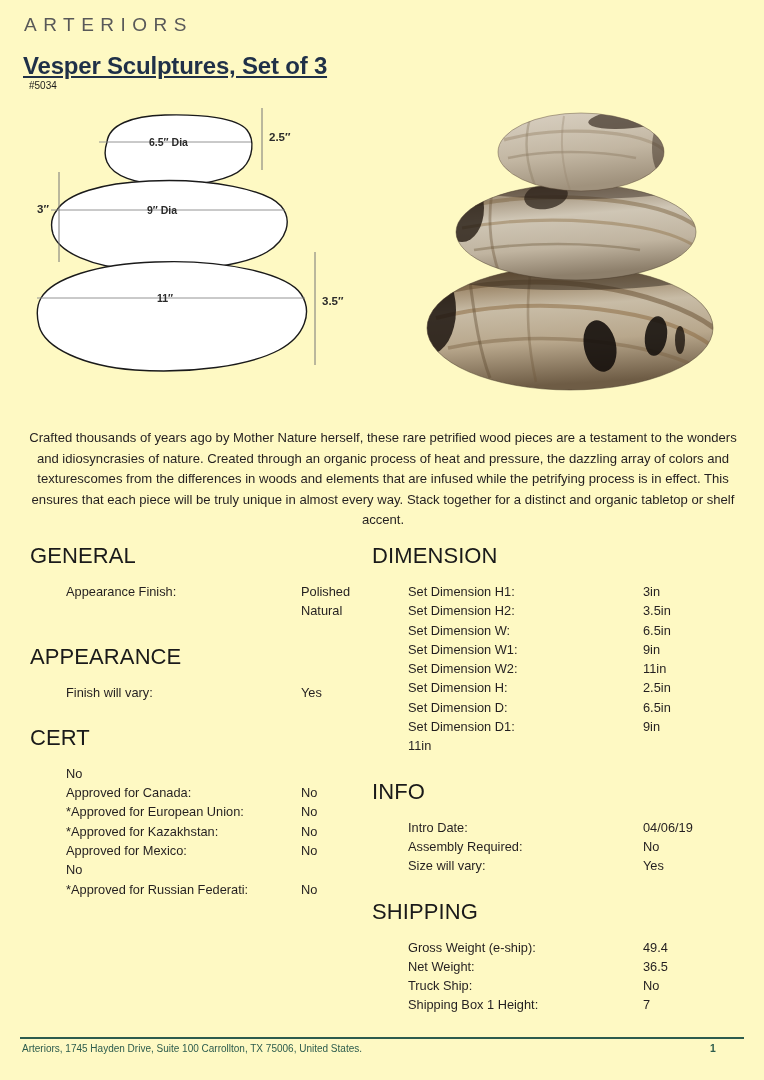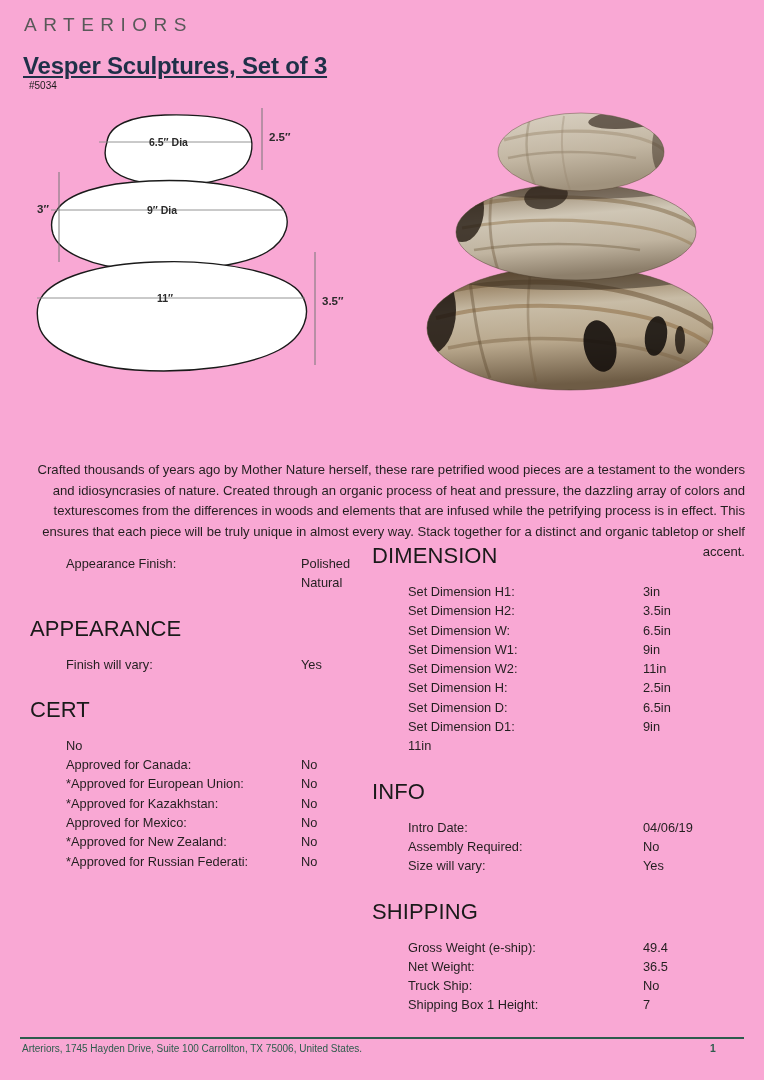--- a/index.html
+++ b/index.html
@@ -10,21 +10,21 @@
     background: #ffffff;
     font-family: "Liberation Sans", sans-serif;
     color: #231f20;
     overflow: hidden;
   }
 
   .page {
     position: relative;
     width: 764px;
     height: 1080px;
-    background: #f9a8d4;
+    background: #fef9c3;
   }
 
   
   .brand {
     position: absolute;
     left: 24px;
     top: 14px;
     font-size: 19px;
     letter-spacing: 6.5px;
     color: #595959;
@@ -85,22 +85,21 @@
 
   
   .description {
     position: absolute;
     left: 21px;
     top: 428px;
     width: 724px;
     font-size: 13.1px;
     line-height: 20.5px;
     color: #231f20;
-    text-align: right;
-    margin-top: 32px;
+    text-align: center;
   }
 
   
   .col-left {
     position: absolute;
     left: 30px;
     top: 542px;
     width: 350px;
   }
   .col-right {
@@ -268,20 +267,21 @@
         <ellipse cx="163" cy="56" rx="83" ry="39" fill="none" stroke="#5a4a38" stroke-width="1" opacity="0.45"></ellipse>
       </g>
     </svg>
   </div>
 
   <div class="description">Crafted thousands of years ago by Mother Nature herself, these rare petrified wood pieces are a testament to the wonders and idiosyncrasies of nature. Created through an organic process of heat and pressure, the dazzling array of colors and texturescomes from the differences in woods and elements that are infused while the petrifying process is in effect. This ensures that each piece will be truly unique in almost every way. Stack together for a distinct and organic tabletop or shelf accent.</div>
 
   <div class="col-left">
 
     <div class="section">
+      <div class="section-title">GENERAL</div>
       <div class="rows">
         <div class="row">
           <span class="k">Appearance Finish:</span>
           <span class="v">Polished Natural</span>
         </div>
       </div>
     </div>
 
     <div class="gap-md"></div>
 
@@ -313,21 +313,20 @@
         </div>
         <div class="row">
           <span class="k">*Approved for Kazakhstan:</span>
           <span class="v">No</span>
         </div>
         <div class="row">
           <span class="k">Approved for Mexico:</span>
           <span class="v">No</span>
         </div>
         <div class="row">
-          <span class="k">*Approved for New Zealand:</span>
           <span class="v">No</span>
         </div>
         <div class="row">
           <span class="k">*Approved for Russian Federati:</span>
           <span class="v">No</span>
         </div>
       </div>
     </div>
 
   </div>

